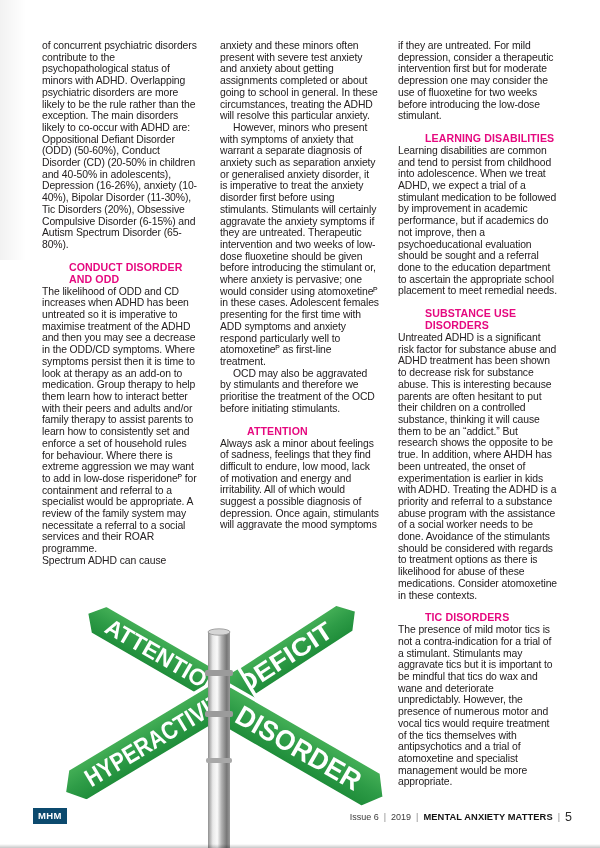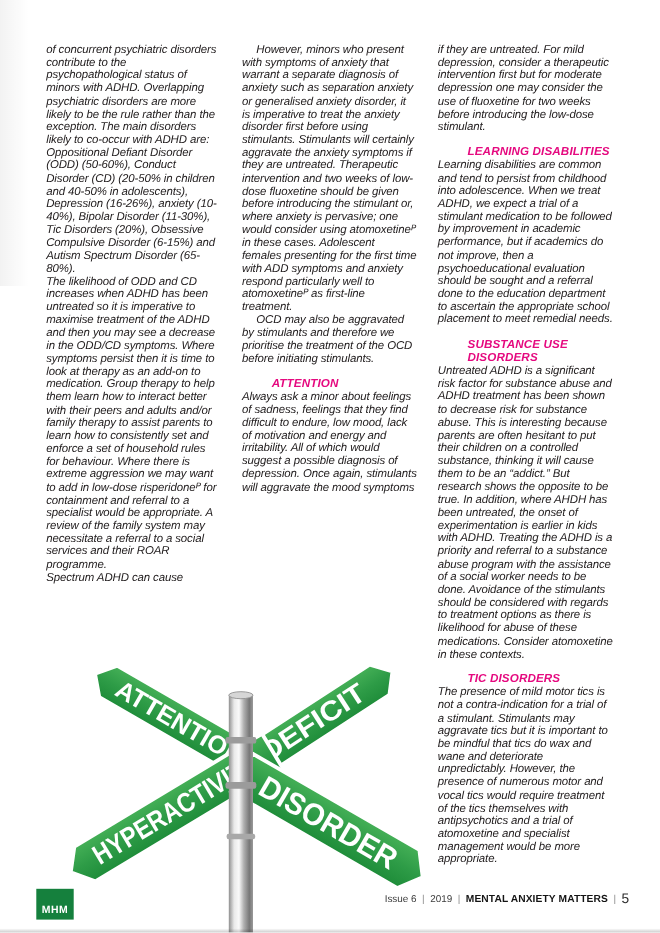--- a/index.html
+++ b/index.html
@@ -25,21 +25,20 @@
     position: absolute; left: 0; bottom: 0; width: 100%; height: 4px;
     background: linear-gradient(to bottom, rgba(0,0,0,0), rgba(0,0,0,0.22));
     pointer-events: none;
   }
 
   .columns {
     position: absolute;
     left: 42px; top: 40px;
     display: flex;
     gap: 19px;
-    font-style: italic;
   }
   .col {
     width: 159px;
     font-size: 10.4px;
     line-height: 11.7px;
     letter-spacing: -0.1px;
     color: #242021;
   }
   .col p { margin: 0; }
   .col p.indent { text-indent: 13px; }
@@ -58,26 +57,26 @@
   .signpost-wrap {
     position: absolute;
     left: 30px; top: 598px;
     width: 360px; height: 250px;
   }
 
   
   .footer-badge {
     position: absolute;
     left: 33px; top: 808px;
-    background: #15803d;
+    background: #0c4a6e;
     color: #ffffff;
     font-size: 9.5px;
     font-weight: bold;
     letter-spacing: 0.4px;
-    padding: 14px 5px 3px 5px;
+    padding: 2px 5px 3px 5px;
   }
   .footer-right {
     position: absolute;
     right: 28px; top: 812px;
     display: flex;
     align-items: center;
     gap: 5px;
     font-size: 9px;
     color: #3c3c3c;
     white-space: nowrap;
@@ -105,25 +104,27 @@
 <body>
 
 <div class="page">
 
   <div class="edge-left"></div>
 
   <div class="columns">
 
     <div class="col">
       <p>of concurrent psychiatric disorders contribute to the psychopathological status of minors with ADHD. Overlapping psychiatric disorders are more likely to be the rule rather than the exception. The main disorders likely to co-occur with ADHD are: Oppositional Defiant Disorder (ODD) (50-60%), Conduct Disorder (CD) (20-50% in children and 40-50% in adolescents), Depression (16-26%), anxiety (10-40%), Bipolar Disorder (11-30%), Tic Disorders (20%), Obsessive Compulsive Disorder (6-15%) and Autism Spectrum Disorder (65-80%).</p>
+      <h3 class="heading">CONDUCT DISORDER AND ODD</h3>
       <p>The likelihood of ODD and CD increases when ADHD has been untreated so it is imperative to maximise treatment of the ADHD and then you may see a decrease in the ODD/CD symptoms. Where symptoms persist then it is time to look at therapy as an add-on to medication. Group therapy to help them learn how to interact better with their peers and adults and/or family therapy to assist parents to learn how to consistently set and enforce a set of household rules for behaviour. Where there is extreme aggression we may want to add in low-dose risperidoneᴾ for containment and referral to a specialist would be appropriate. A review of the family system may necessitate a referral to a social services and their ROAR programme.</p>
       <p>Spectrum ADHD can cause</p>
     </div>
 
     <div class="col">
+      <p>anxiety and these minors often present with severe test anxiety and anxiety about getting assignments completed or about going to school in general. In these circumstances, treating the ADHD will resolve this particular anxiety.</p>
       <p class="indent">However, minors who present with symptoms of anxiety that warrant a separate diagnosis of anxiety such as separation anxiety or generalised anxiety disorder, it is imperative to treat the anxiety disorder first before using stimulants. Stimulants will certainly aggravate the anxiety symptoms if they are untreated. Therapeutic intervention and two weeks of low-dose fluoxetine should be given before introducing the stimulant or, where anxiety is pervasive; one would consider using atomoxetineᴾ in these cases. Adolescent females presenting for the first time with ADD symptoms and anxiety respond particularly well to atomoxetineᴾ as first-line treatment.</p>
       <p class="indent">OCD may also be aggravated by stimulants and therefore we prioritise the treatment of the OCD before initiating stimulants.</p>
       <h3 class="heading">ATTENTION</h3>
       <p>Always ask a minor about feelings of sadness, feelings that they find difficult to endure, low mood, lack of motivation and energy and irritability. All of which would suggest a possible diagnosis of depression. Once again, stimulants will aggravate the mood symptoms</p>
     </div>
 
     <div class="col">
       <p>if they are untreated. For mild depression, consider a therapeutic intervention first but for moderate depression one may consider the use of fluoxetine for two weeks before introducing the low-dose stimulant.</p>
       <h3 class="heading">LEARNING DISABILITIES</h3>
       <p>Learning disabilities are common and tend to persist from childhood into adolescence. When we treat ADHD, we expect a trial of a stimulant medication to be followed by improvement in academic performance, but if academics do not improve, then a psychoeducational evaluation should be sought and a referral done to the education department to ascertain the appropriate school placement to meet remedial needs.</p>

